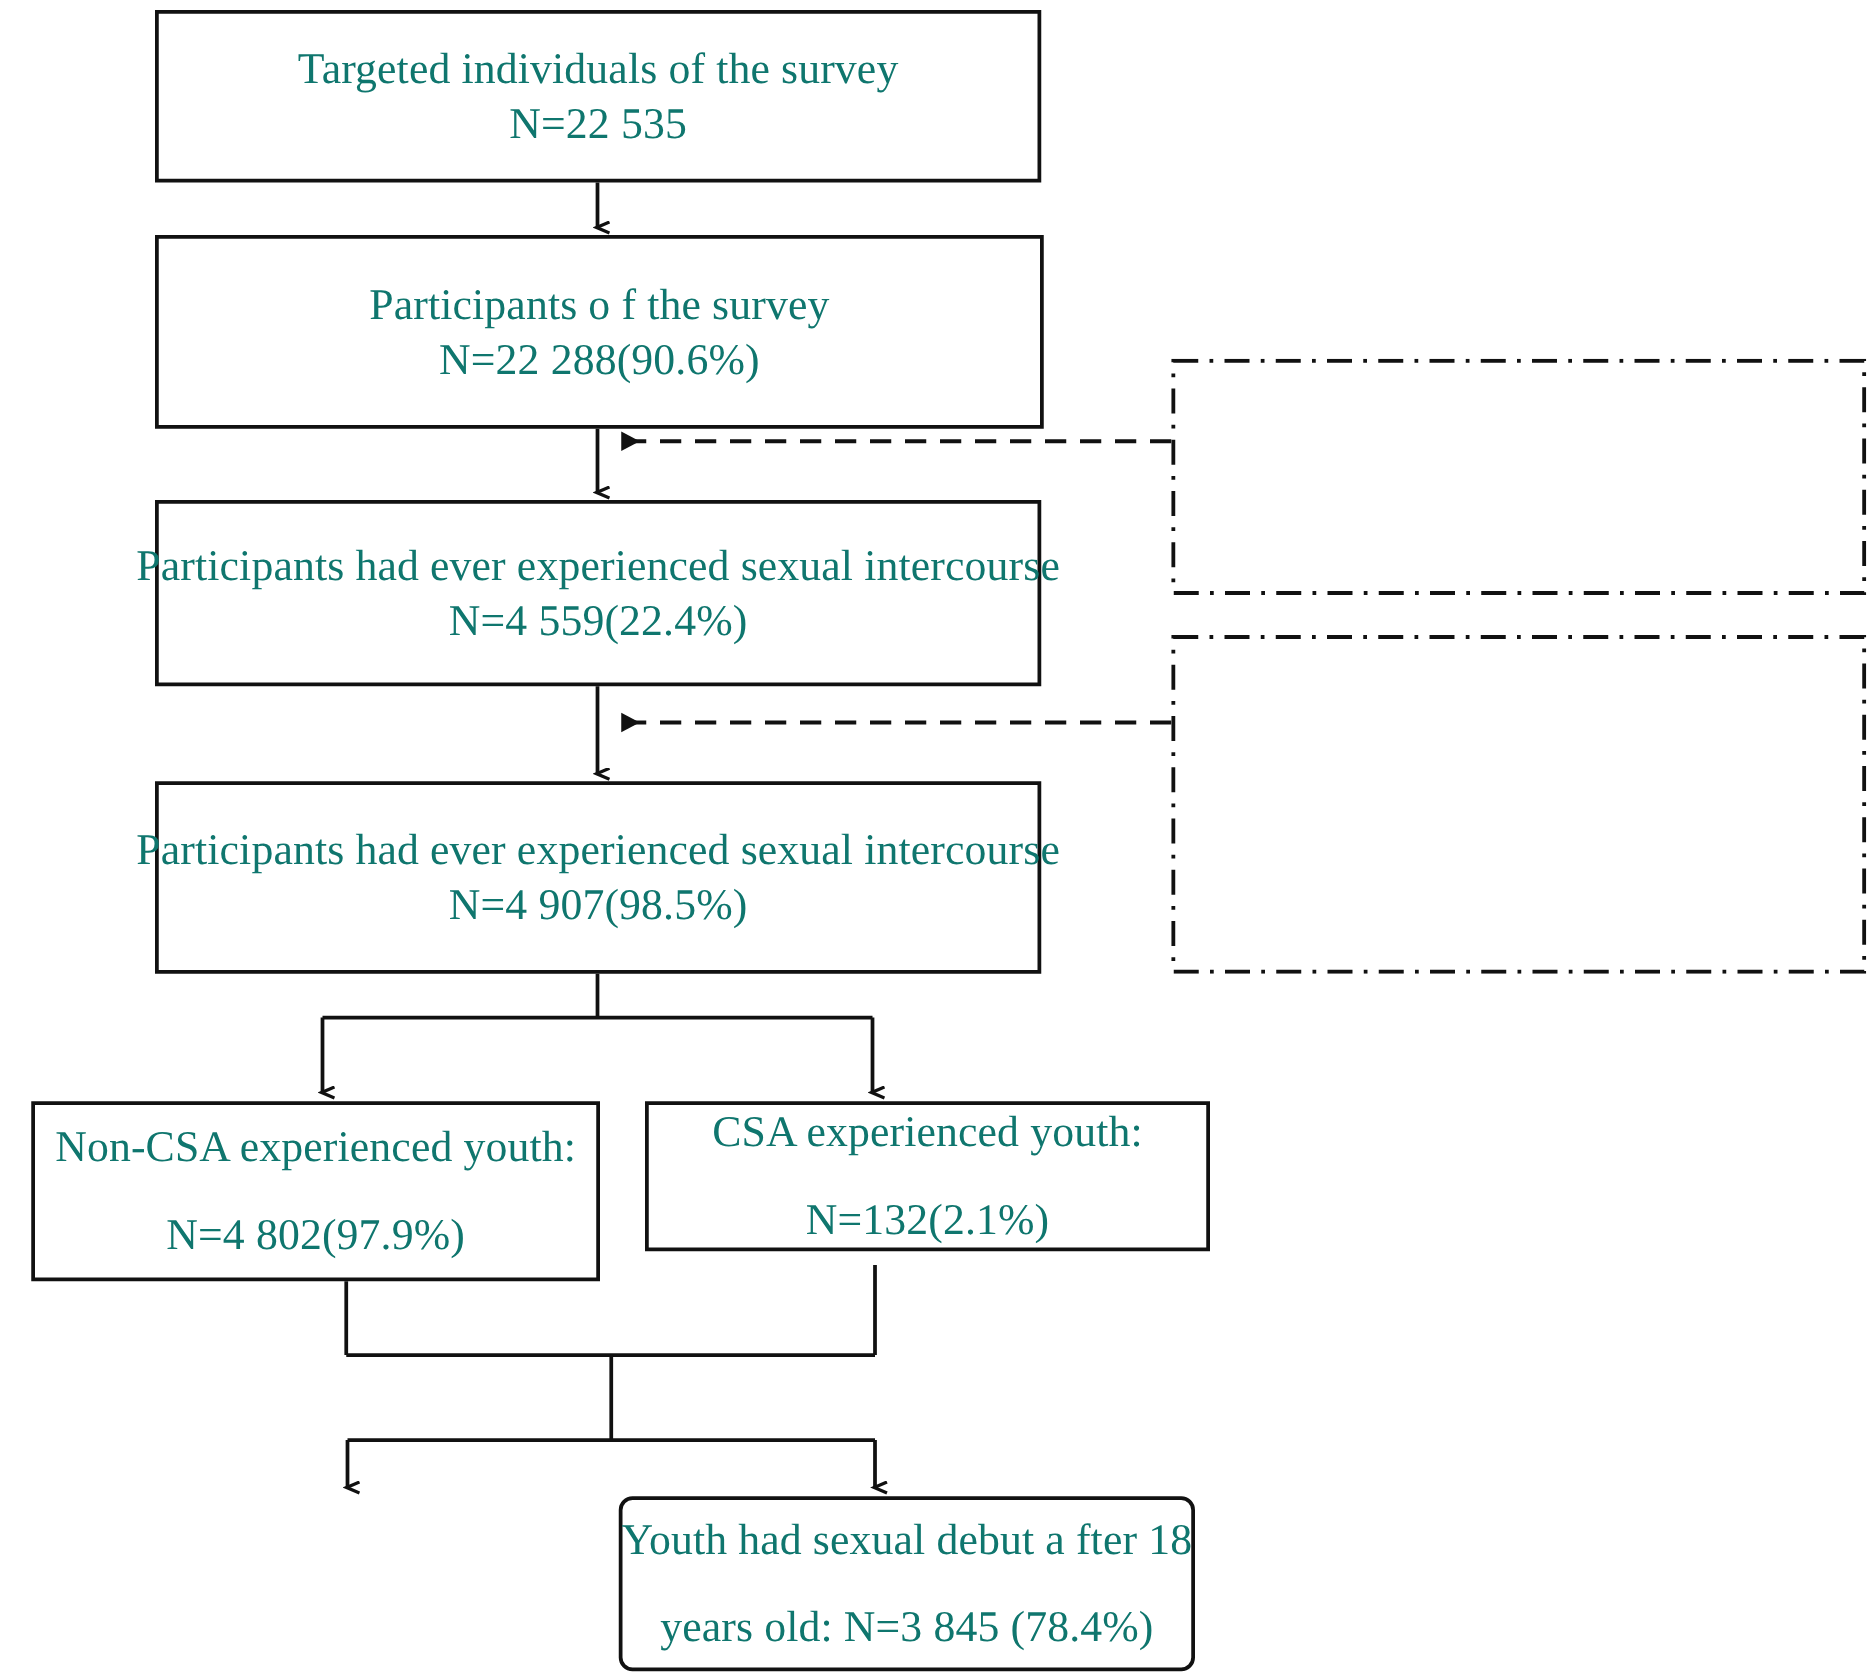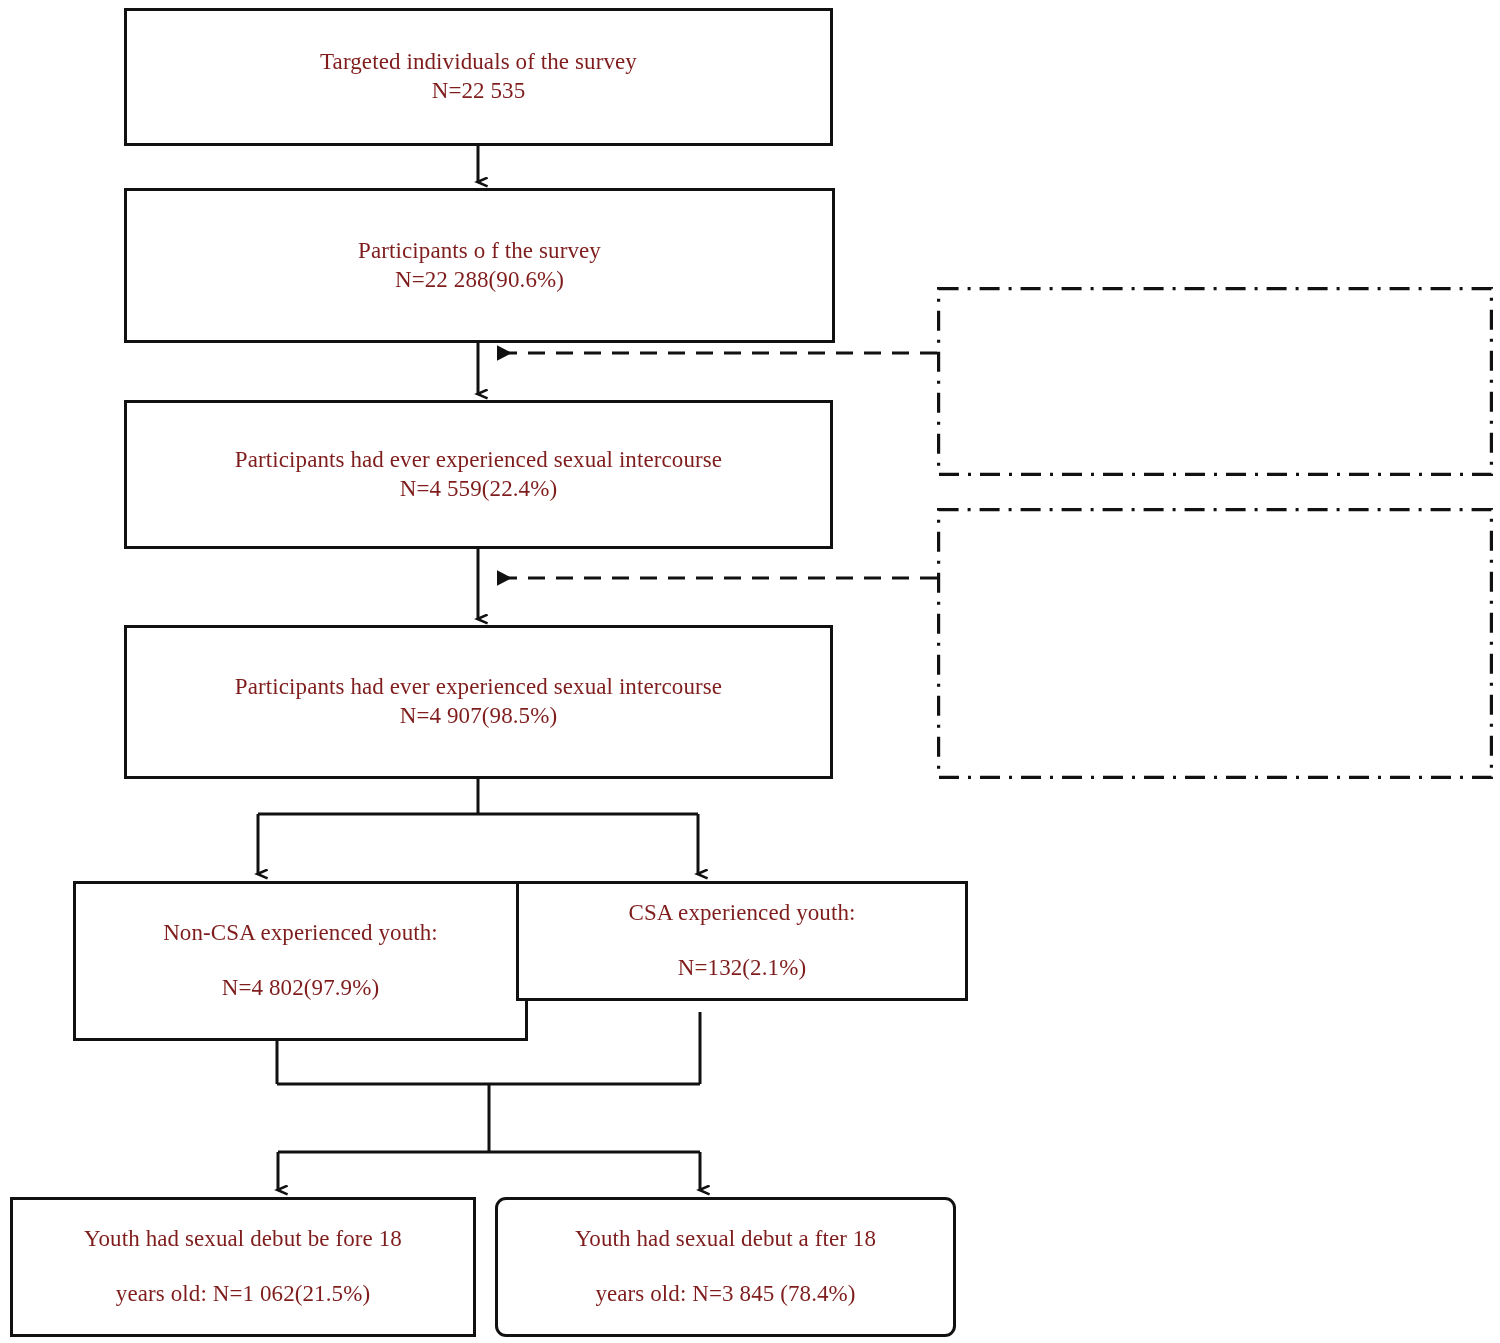--- a/index.html
+++ b/index.html
@@ -34,23 +34,23 @@
     border: none;
     background: transparent;
   }
   .node.dashdot > .dd-frame {
     position: absolute;
     inset: 0;
     pointer-events: none;
   }
 
   .line {
-    font-size: 23px;
+    font-size: 35px;
     line-height: 1.25;
-    color: #7f1d1d;
+    color: #0f766e;
     text-align: center;
     white-space: nowrap;
     letter-spacing: 0.1px;
   }
   .line.l2 { }
   .line.l3 { margin-top: 28px; }
   .node.tight .line.l2 { margin-top: 26px; }
 
   
   #wires {
@@ -118,34 +118,30 @@
   <div class="node solid" style="left:124px; top:400px; width:709px; height:149px;">
     <div class="line">Participants had ever experienced sexual intercourse</div>
     <div class="line l2">N=4 559(22.4%)</div>
   </div>
 
   <div class="node solid" style="left:124px; top:625px; width:709px; height:154px;">
     <div class="line">Participants had ever experienced sexual intercourse</div>
     <div class="line l2">N=4 907(98.5%)</div>
   </div>
 
-  <div class="node solid tight" style="left:25px; top:881px; width:455px; height:160px;margin-left:48px;">
+  <div class="node solid tight" style="left:25px; top:881px; width:455px; height:144px;">
     <div class="line">Non-CSA experienced youth:</div>
     <div class="line l2">N=4 802(97.9%)</div>
   </div>
 
   <div class="node solid tight" style="left:516px; top:881px; width:452px; height:120px;">
     <div class="line">CSA experienced youth:</div>
     <div class="line l2">N=132(2.1%)</div>
   </div>
 
-  <div class="node solid tight" style="left:10px; top:1197px; width:466px; height:140px;">
-    <div class="line">Youth had sexual debut be fore 18</div>
-    <div class="line l2">years old: N=1 062(21.5%)</div>
-  </div>
 
   <div class="node solid tight" style="left:495px; top:1197px; width:461px; height:140px;border-radius:11px;">
     <div class="line">Youth had sexual debut a fter 18</div>
     <div class="line l2">years old: N=3 845 (78.4%)</div>
   </div>
 
   <div class="node dashdot" style="left:937px; top:287px; width:556px; height:189px;">
     <svg class="dd-frame" viewBox="0 0 556 189" preserveAspectRatio="none">
       <rect x="1.6" y="1.6" width="552.8" height="185.8" fill="#ffffff" stroke="#111111" stroke-width="3.2" stroke-dasharray="20 9 3 9"></rect>
     </svg>

